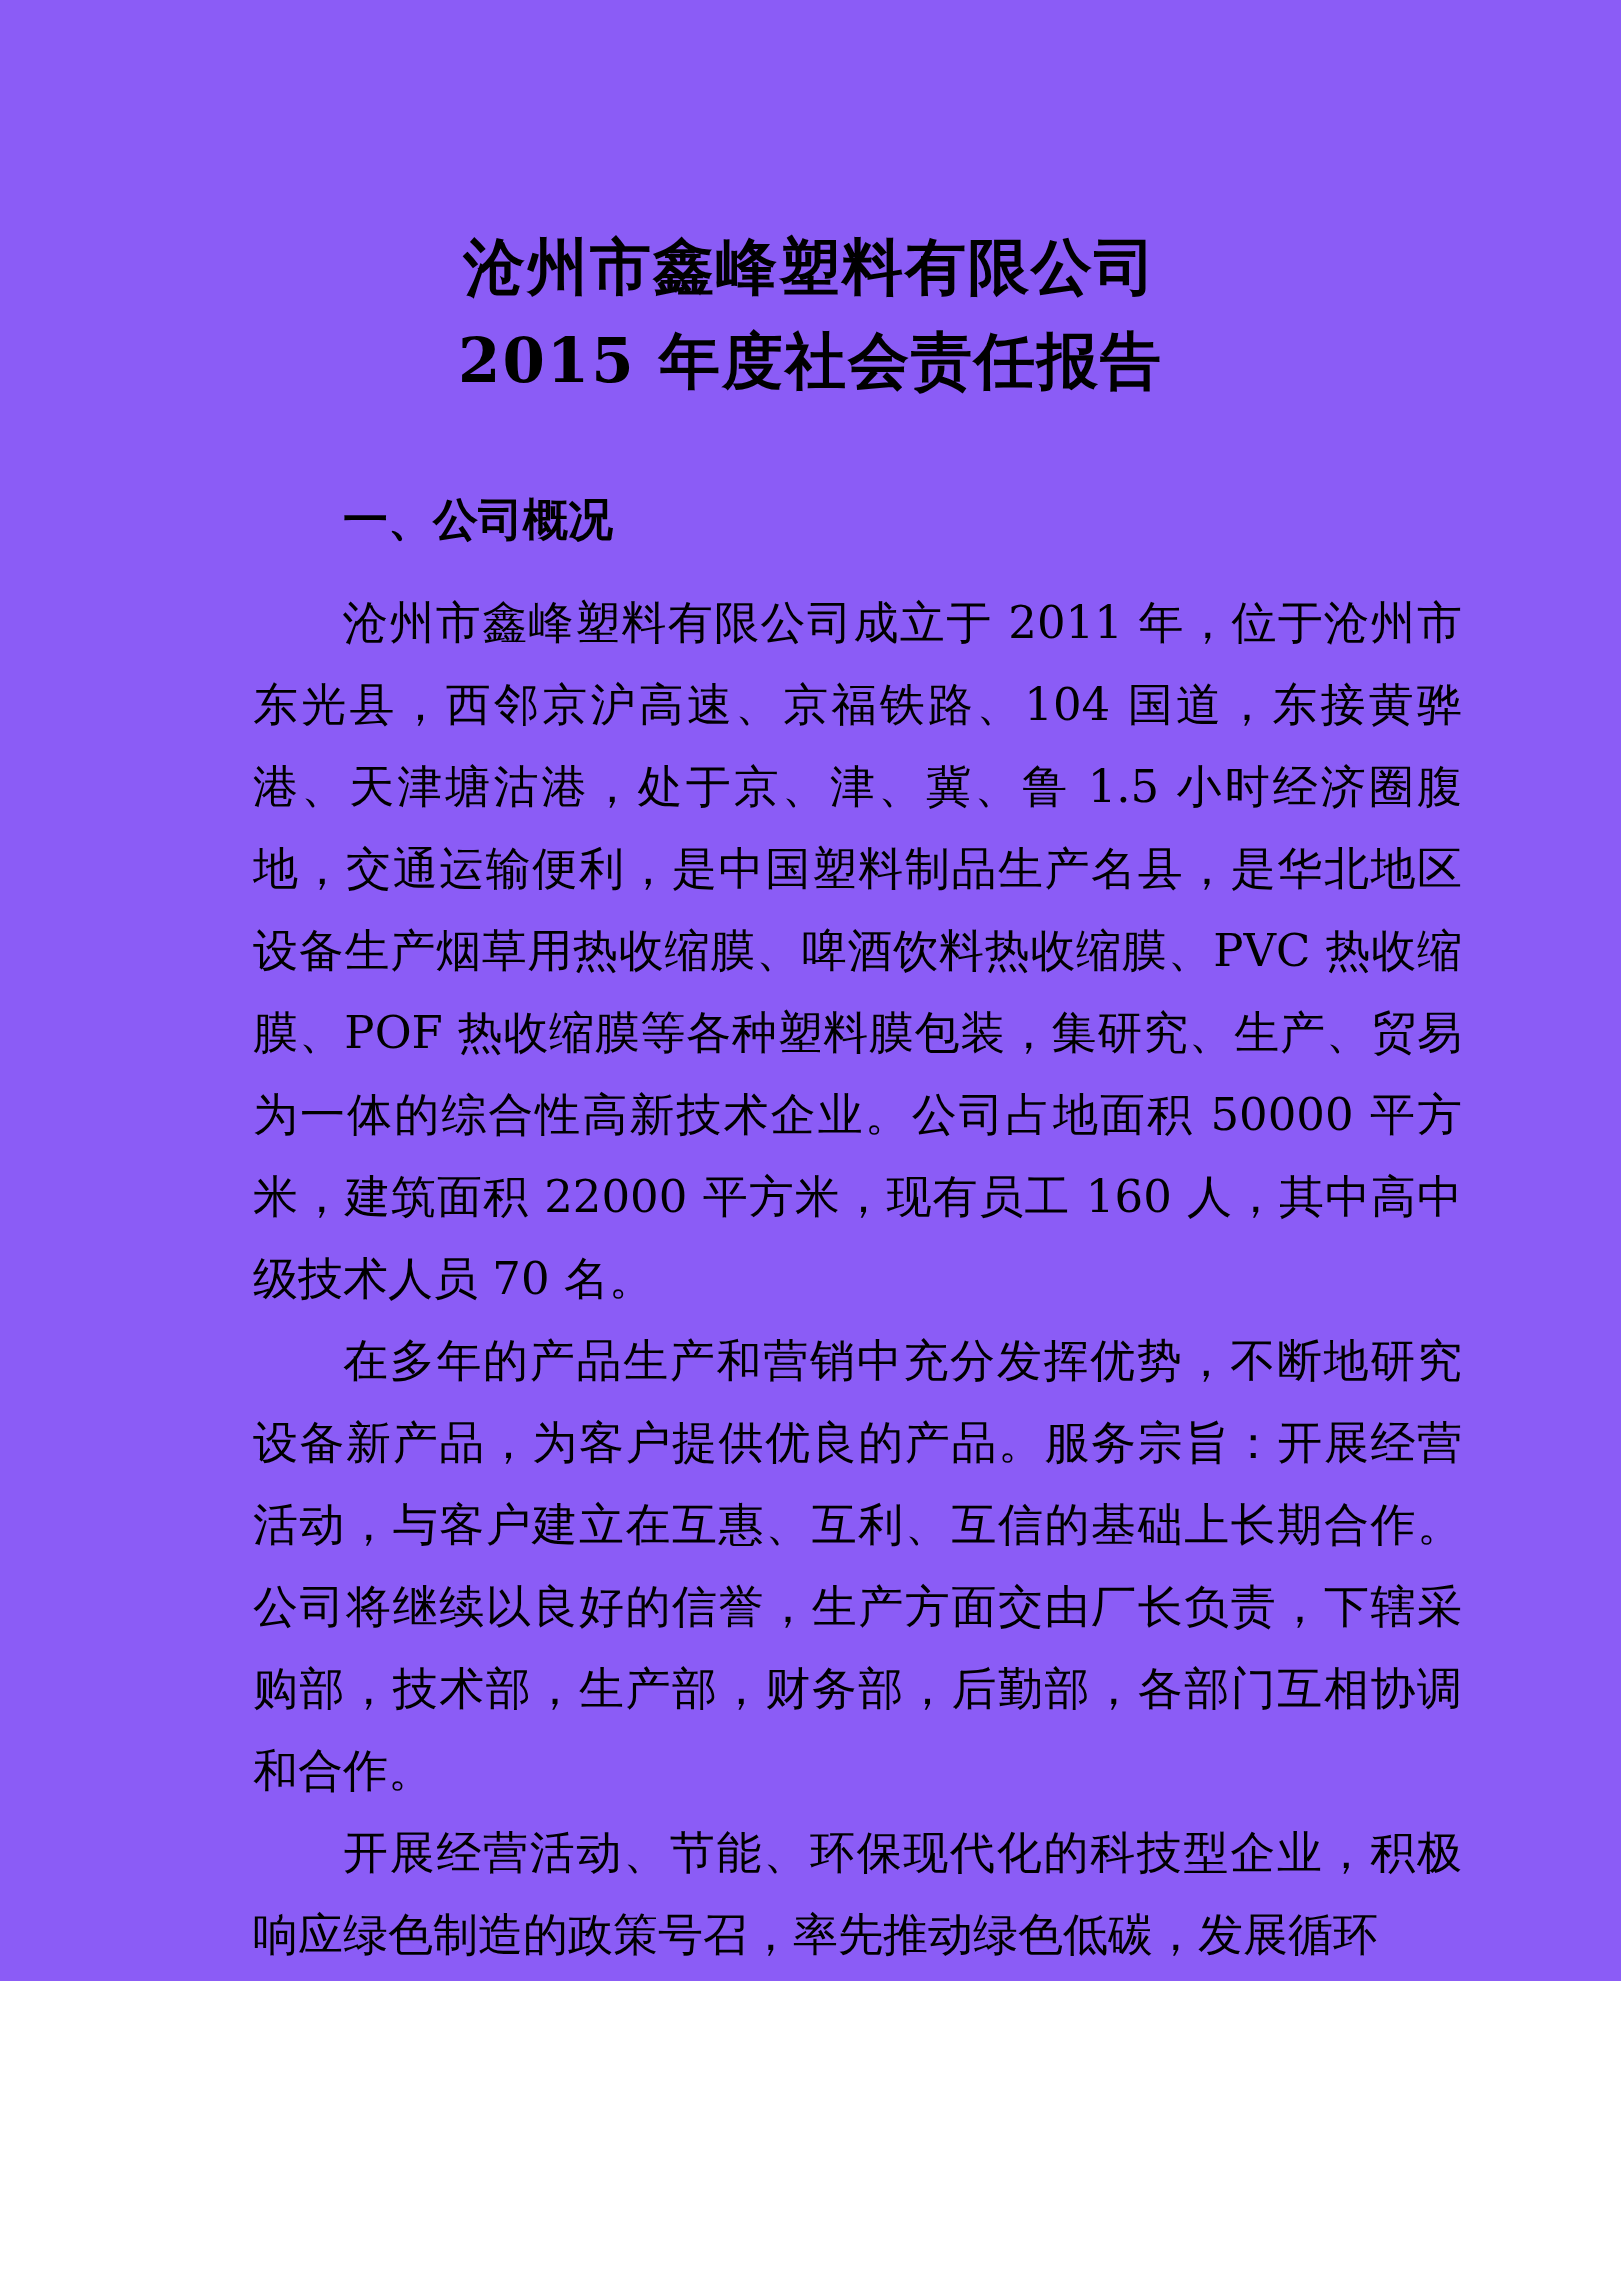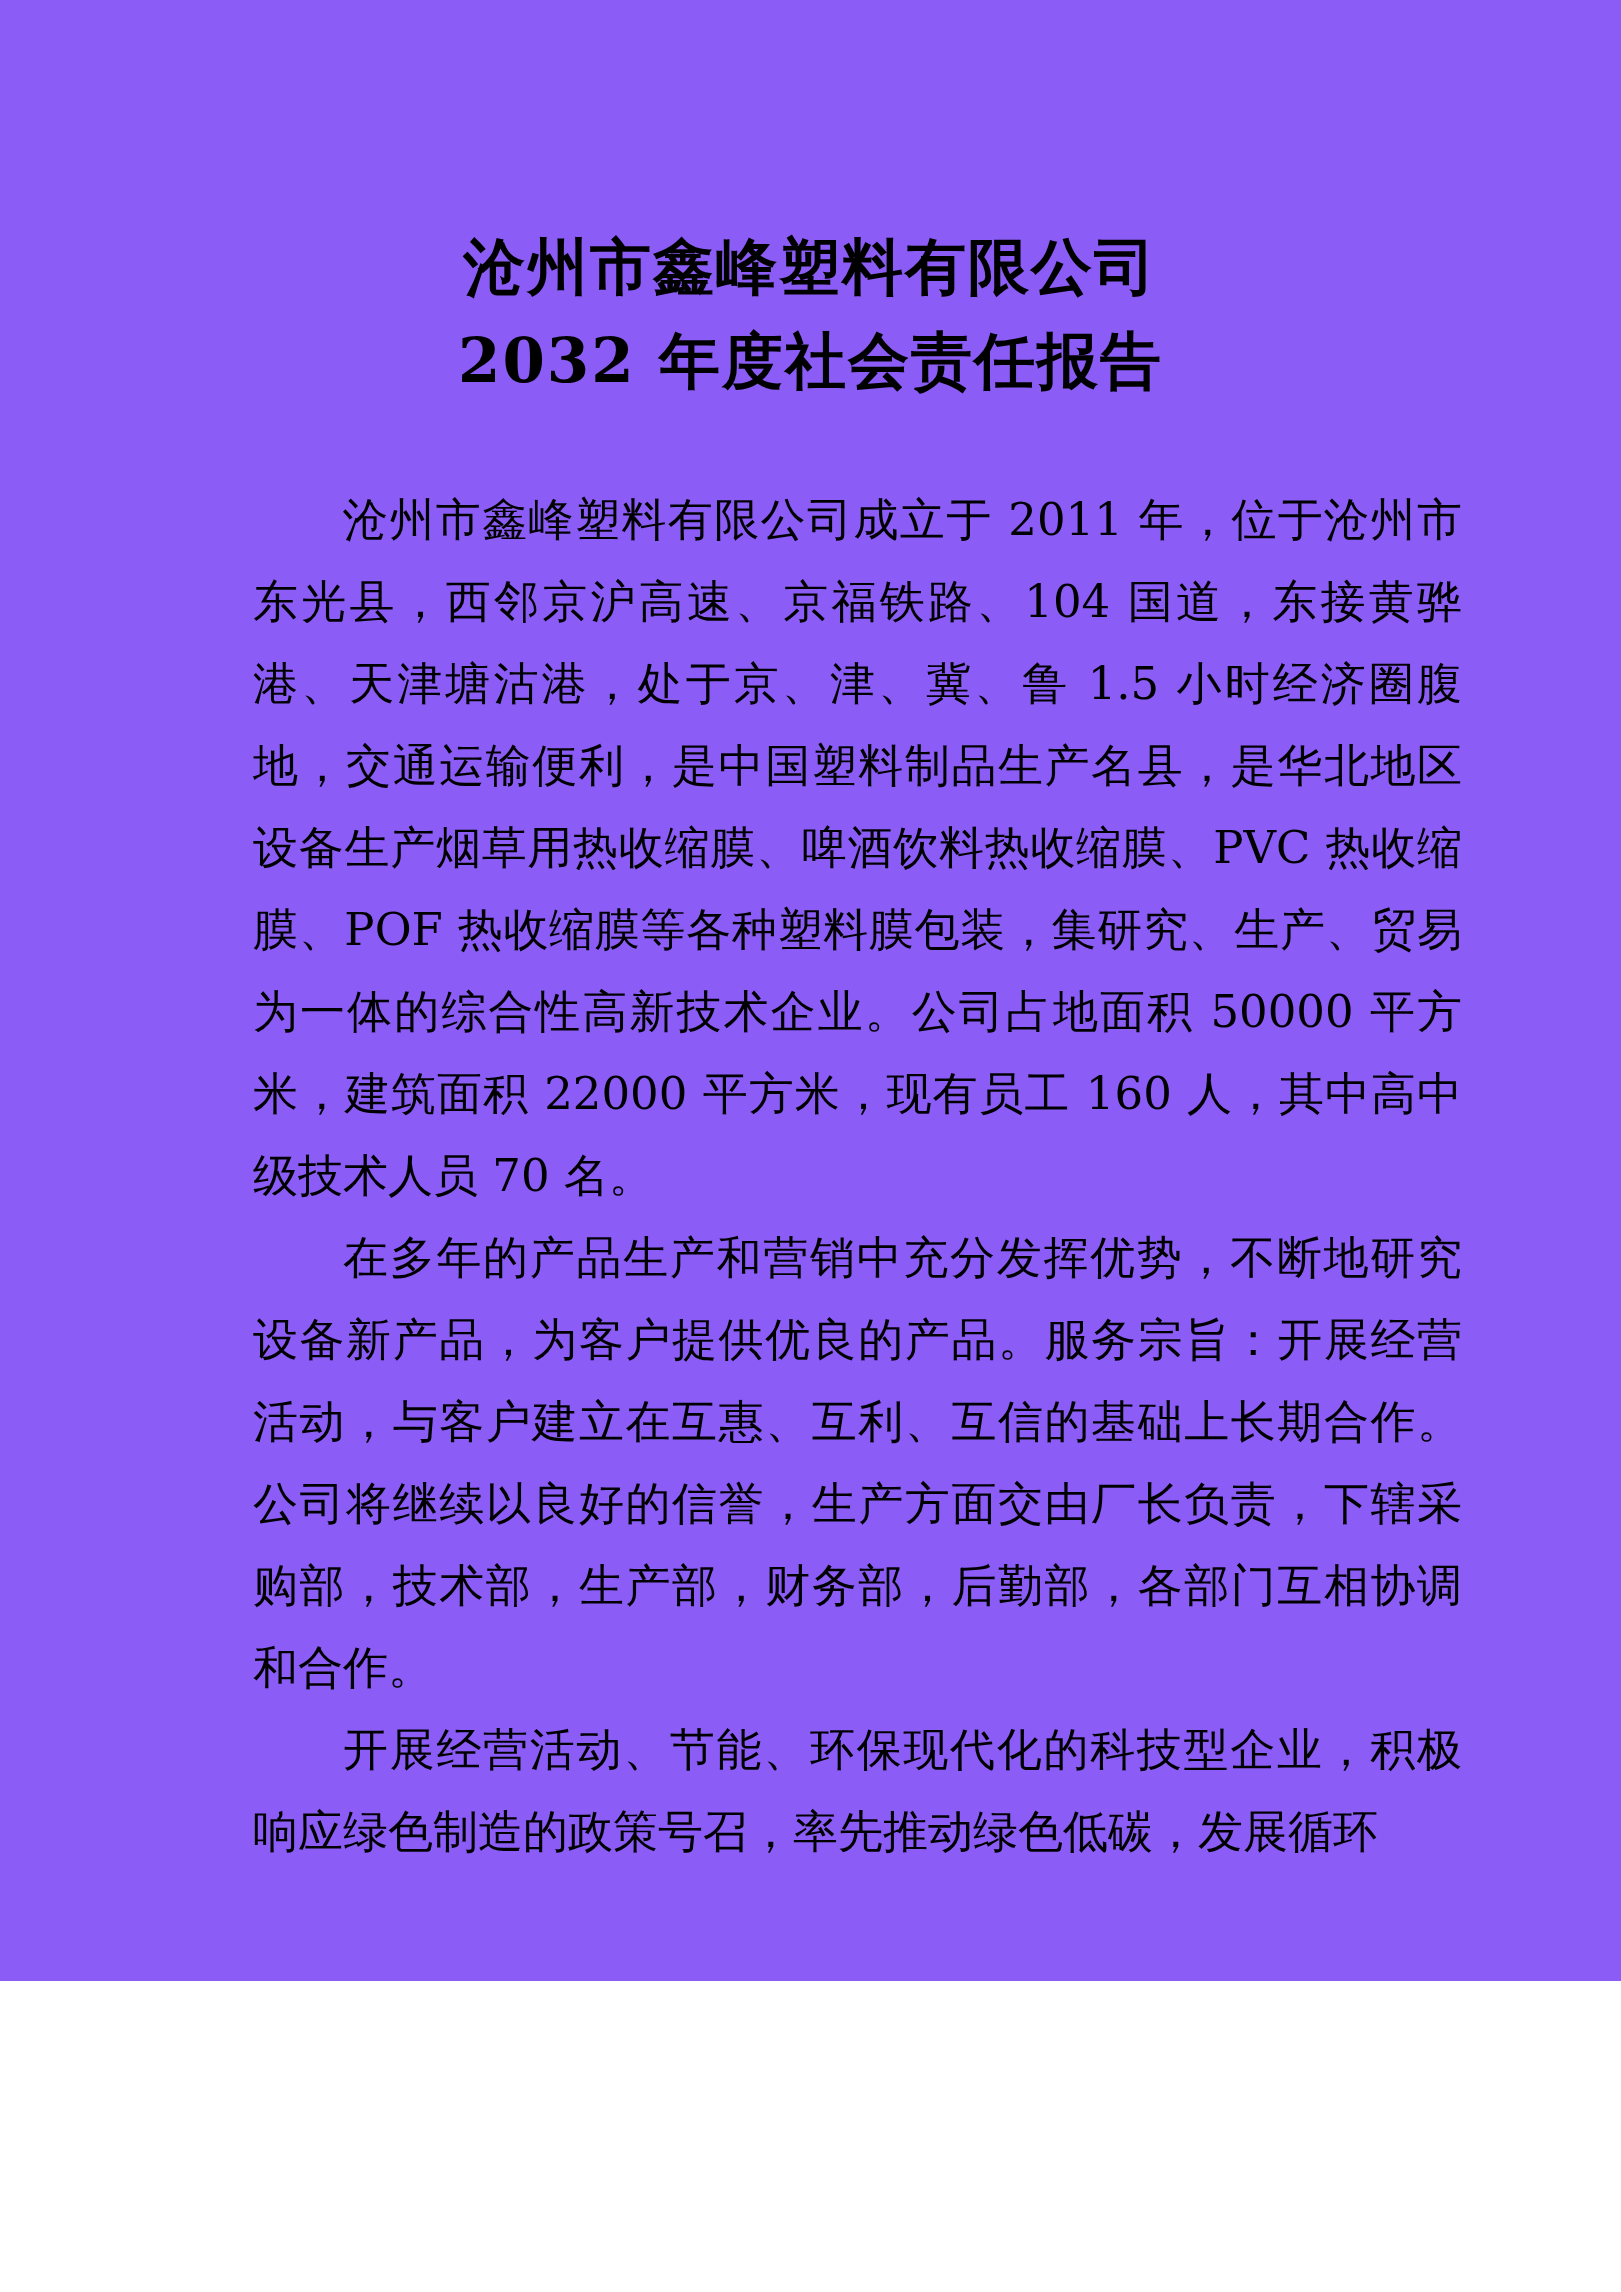--- a/index.html
+++ b/index.html
@@ -62,24 +62,25 @@
     color: #000000;
   }
 </style>
 </head>
 <body>
 
 <div class="page">
 
   <div class="title-block">
     <h1 class="doc-title">沧州市鑫峰塑料有限公司</h1>
-    <h1 class="doc-title">2032 年度社会责任报告</h1>
+    <h1 class="doc-title">2015 年度社会责任报告</h1>
   </div>
 
   <div class="content">
+    <h2 class="section-heading">一、公司概况</h2>
 
     <p class="body-para first-after-heading">沧州市鑫峰塑料有限公司成立于 2011 年，位于沧州市东光县，西邻京沪高速、京福铁路、104 国道，东接黄骅港、天津塘沽港，处于京、津、冀、鲁 1.5 小时经济圈腹地，交通运输便利，是中国塑料制品生产名县，是华北地区设备生产烟草用热收缩膜、啤酒饮料热收缩膜、PVC 热收缩膜、POF 热收缩膜等各种塑料膜包装，集研究、生产、贸易为一体的综合性高新技术企业。公司占地面积 50000 平方米，建筑面积 22000 平方米，现有员工 160 人，其中高中级技术人员 70 名。</p>
 
     <p class="body-para">在多年的产品生产和营销中充分发挥优势，不断地研究设备新产品，为客户提供优良的产品。服务宗旨：开展经营活动，与客户建立在互惠、互利、互信的基础上长期合作。公司将继续以良好的信誉，生产方面交由厂长负责，下辖采购部，技术部，生产部，财务部，后勤部，各部门互相协调和合作。</p>
 
 
     <p class="body-para">开展经营活动、节能、环保现代化的科技型企业，积极响应绿色制造的政策号召，率先推动绿色低碳，发展循环</p>
   </div>
 
   <div class="page-number">1</div>

